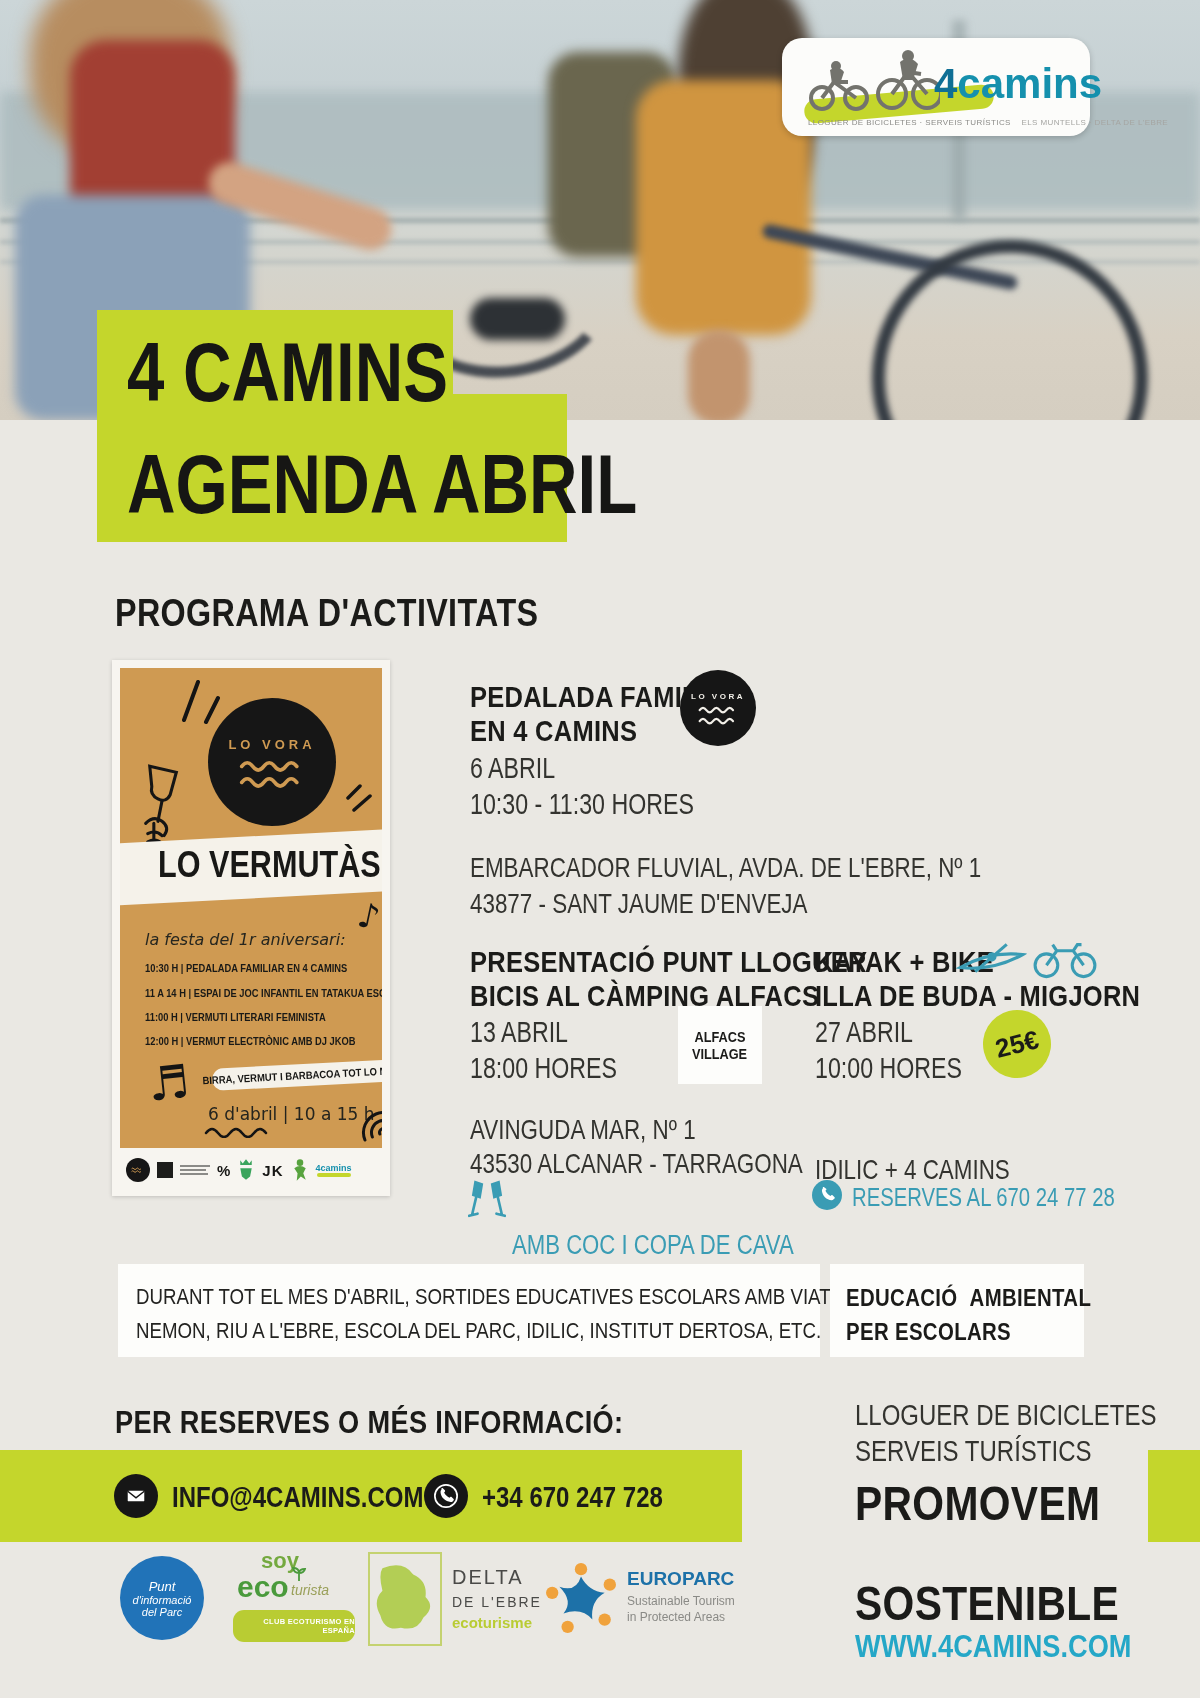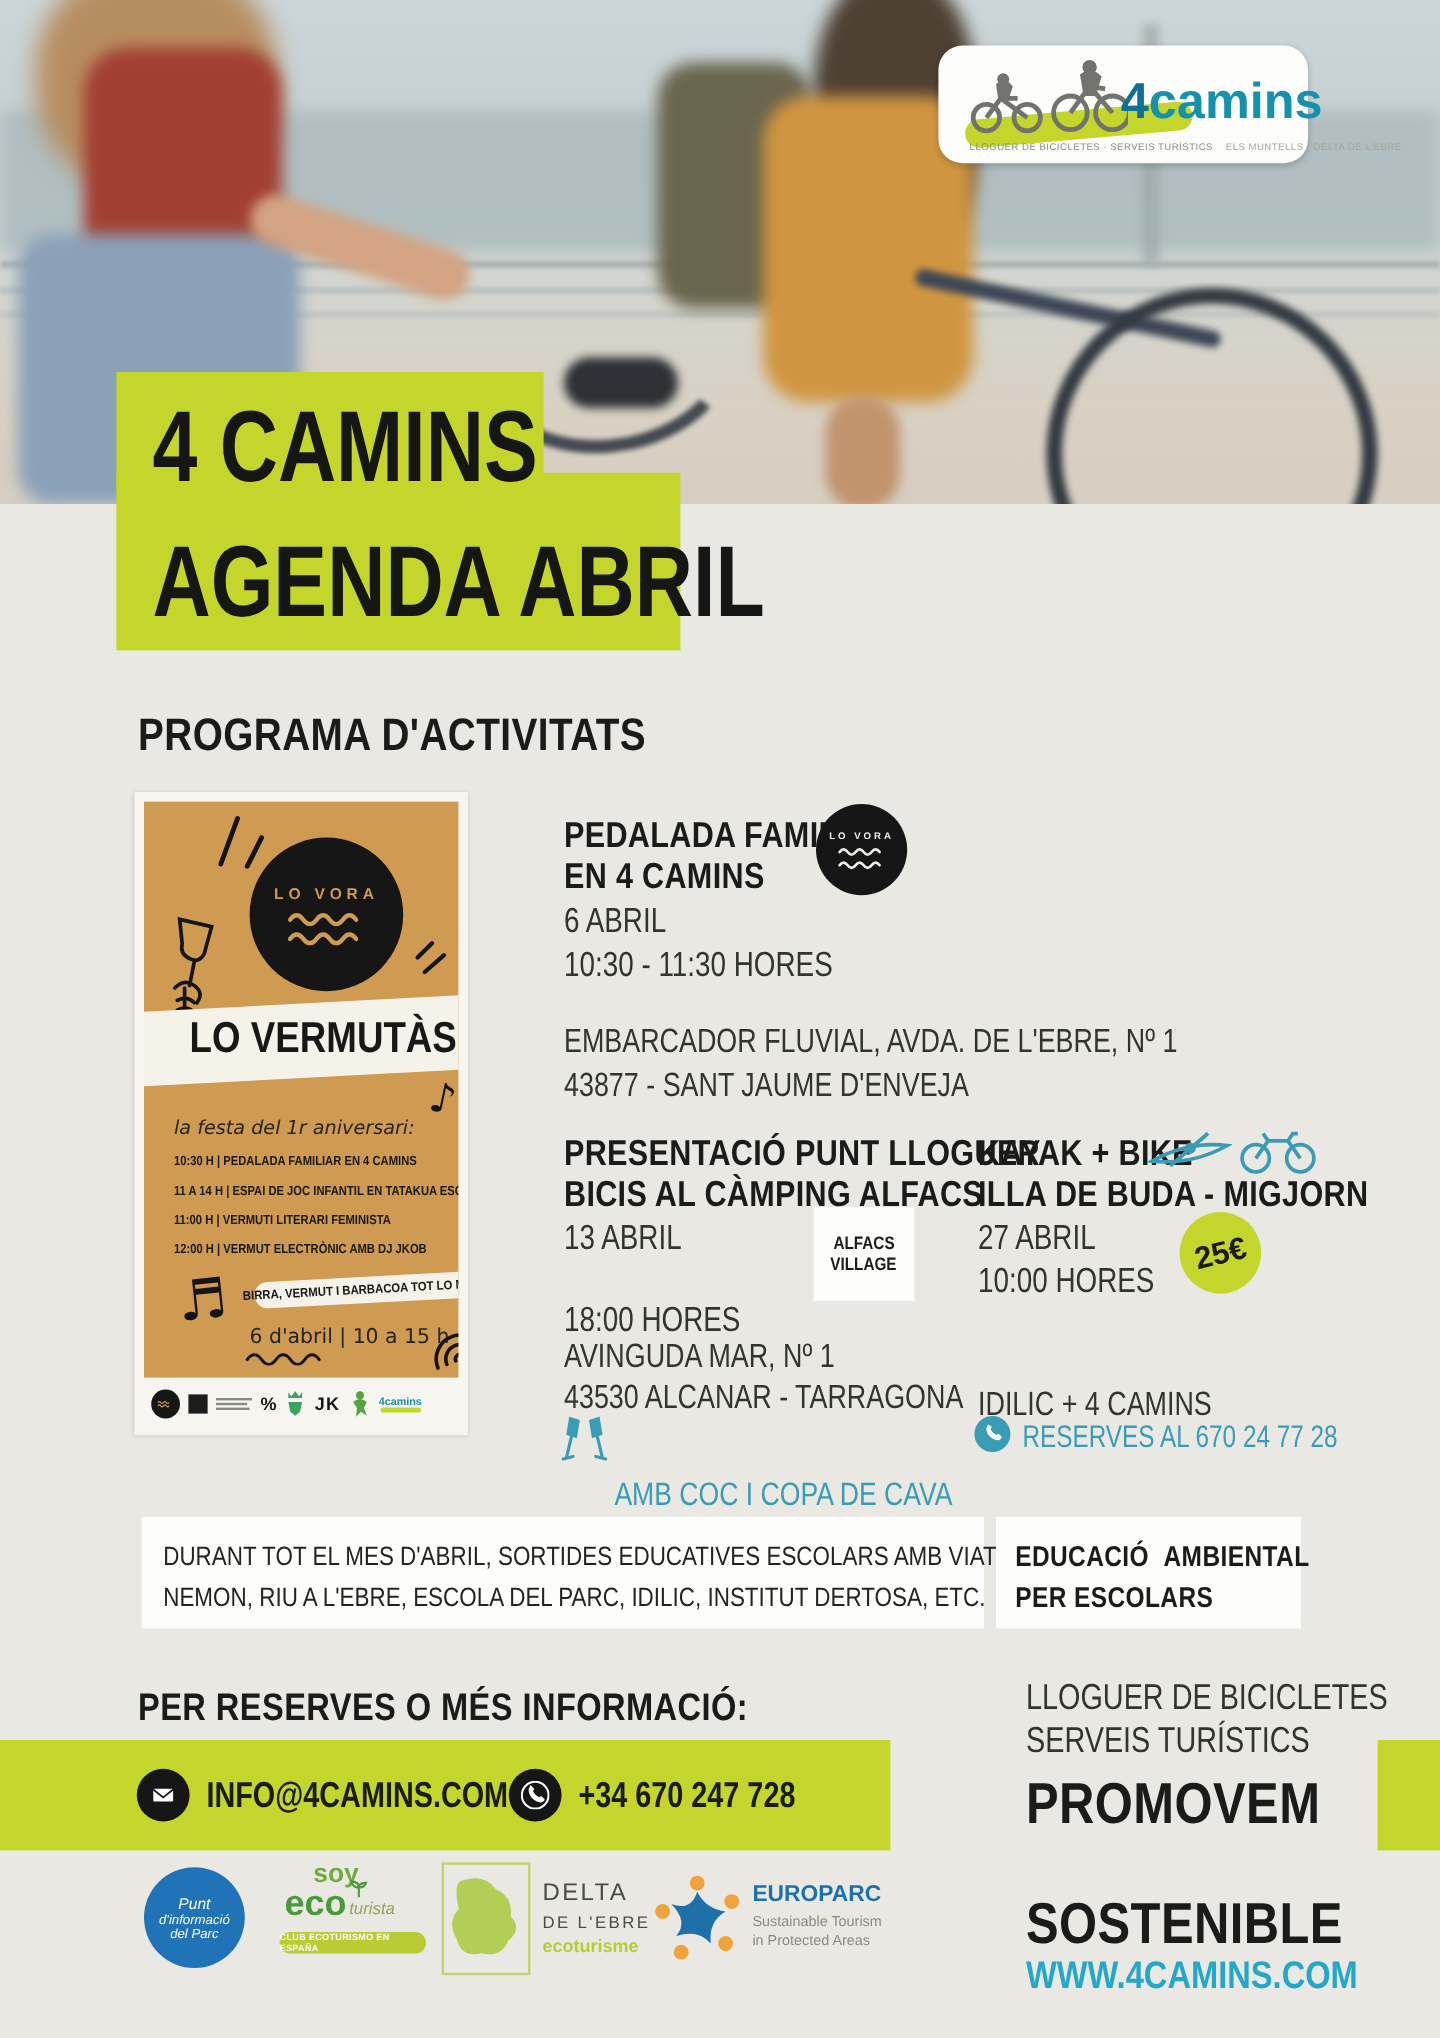--- a/index.html
+++ b/index.html
@@ -183,21 +183,21 @@
         <path d="M3 8 q6 -8 12 0 t12 0 t12 0 t12 0 t12 0" stroke="#f2efe8" stroke-width="4" fill="none" stroke-linecap="round"></path>
       </svg>
   </div>
   <div class="t ev-meta" style="left:470px;top:752px;"><span class="cnd sx80">6 ABRIL</span></div>
   <div class="t ev-meta" style="left:470px;top:788px;"><span class="cnd sx80">10:30 - 11:30 HORES</span></div>
   <div class="t ev-meta" style="left:470px;top:852px;font-size:28px;"><span class="cnd sx80">EMBARCADOR FLUVIAL, AVDA. DE L'EBRE, Nº 1</span></div>
   <div class="t ev-meta" style="left:470px;top:888px;font-size:28px;"><span class="cnd sx80">43877 - SANT JAUME D'ENVEJA</span></div>
 
   <div class="t ev-title" style="left:470px;top:945px;"><span class="cnd sx85"><span>PRESENTACIÓ PUNT LLOGUER</span><br><span>BICIS AL CÀMPING ALFACS</span></span></div>
   <div class="t ev-meta" style="left:470px;top:1016px;"><span class="cnd sx80">13 ABRIL</span></div>
-  <div class="t ev-meta" style="left:470px;top:1052px;margin-top:32px;"><span class="cnd sx80">18:00 HORES</span></div>
+  <div class="t ev-meta" style="left:470px;top:1052px;"><span class="cnd sx80">18:00 HORES</span></div>
   <div class="whitebox" style="left:678px;top:1006px;width:84px;height:78px;display:flex;flex-direction:column;align-items:center;justify-content:center;">
     <span style="font-size:15px;font-weight:700;color:#1b1b19;transform:scaleX(.85);">ALFACS</span>
     <span style="font-size:15px;font-weight:700;color:#1b1b19;transform:scaleX(.85);">VILLAGE</span>
   </div>
   <div class="t ev-meta" style="left:470px;top:1114px;font-size:28px;"><span class="cnd sx80">AVINGUDA MAR, Nº 1</span></div>
   <div class="t ev-meta" style="left:470px;top:1148px;font-size:28px;"><span class="cnd sx80">43530 ALCANAR - TARRAGONA</span></div>
   <svg class="abs" style="left:468px;top:1178px;" width="38" height="42" viewBox="0 0 34 40">
       <g stroke="#3a9cb4" stroke-width="2.5" fill="none" stroke-linecap="round">
         <path d="M6 4 L12 6 L10 18 L4 16 Z" fill="#3a9cb4"></path>
         <path d="M28 4 L22 6 L24 18 L30 16 Z" fill="#3a9cb4"></path>
@@ -264,21 +264,21 @@
     <span style="font-size:11px;">d'informació</span>
     <span style="font-size:11px;">del Parc</span>
   </div>
   <div class="abs" style="left:233px;top:1548px;width:126px;height:100px;">
     <span class="t" style="left:28px;top:0;font-size:22px;font-weight:700;color:#74a93f;">soy</span>
     <span class="t" style="left:4px;top:22px;font-size:30px;font-weight:700;color:#4a9a3c;">eco</span>
     <span class="t" style="left:58px;top:34px;font-size:14px;font-style:italic;color:#9aa05a;">turista</span>
     <svg class="abs" style="left:58px;top:18px;" width="16" height="16" viewBox="0 0 16 16">
         <path d="M8 15 V7 M8 7 Q3 7 2 2 Q8 2 8 7 M8 7 Q13 7 14 3 Q8 3 8 7" stroke="#4a9a3c" stroke-width="1.8" fill="none"></path>
       </svg>
-    <div class="abs" style="left:0px;top:62px;width:122px;height:18px;background:#b9cc33;border-radius:11px;display:flex;align-items:center;justify-content:center;">
+    <div class="abs" style="left:0px;top:62px;width:122px;height:32px;background:#b9cc33;border-radius:11px;display:flex;align-items:center;justify-content:center;text-align:right;">
       <span style="font-size:7.5px;color:#ffffff;font-weight:700;letter-spacing:.3px;">CLUB ECOTURISMO EN ESPAÑA</span>
     </div>
   </div>
   <div class="abs" style="left:368px;top:1552px;width:200px;height:100px;">
     <div class="abs" style="left:0;top:0;width:74px;height:94px;border:2px solid #c4d270;box-sizing:border-box;"></div>
     <svg class="abs" style="left:6px;top:6px;" width="62" height="82" viewBox="0 0 60 80">
         <path d="M8 10 q20 -8 30 6 q14 6 12 22 q10 10 -2 20 q-6 14 -22 10 q-16 4 -20 -12 q-8 -14 2 -24 q-4 -16 0 -22z" fill="#a9c93c" opacity=".85"></path>
       </svg>
     <span class="t" style="left:84px;top:14px;font-size:20px;color:#4a4a48;letter-spacing:2px;">DELTA</span>
     <span class="t" style="left:84px;top:42px;font-size:14px;color:#4a4a48;letter-spacing:2px;">DE L'EBRE</span>

